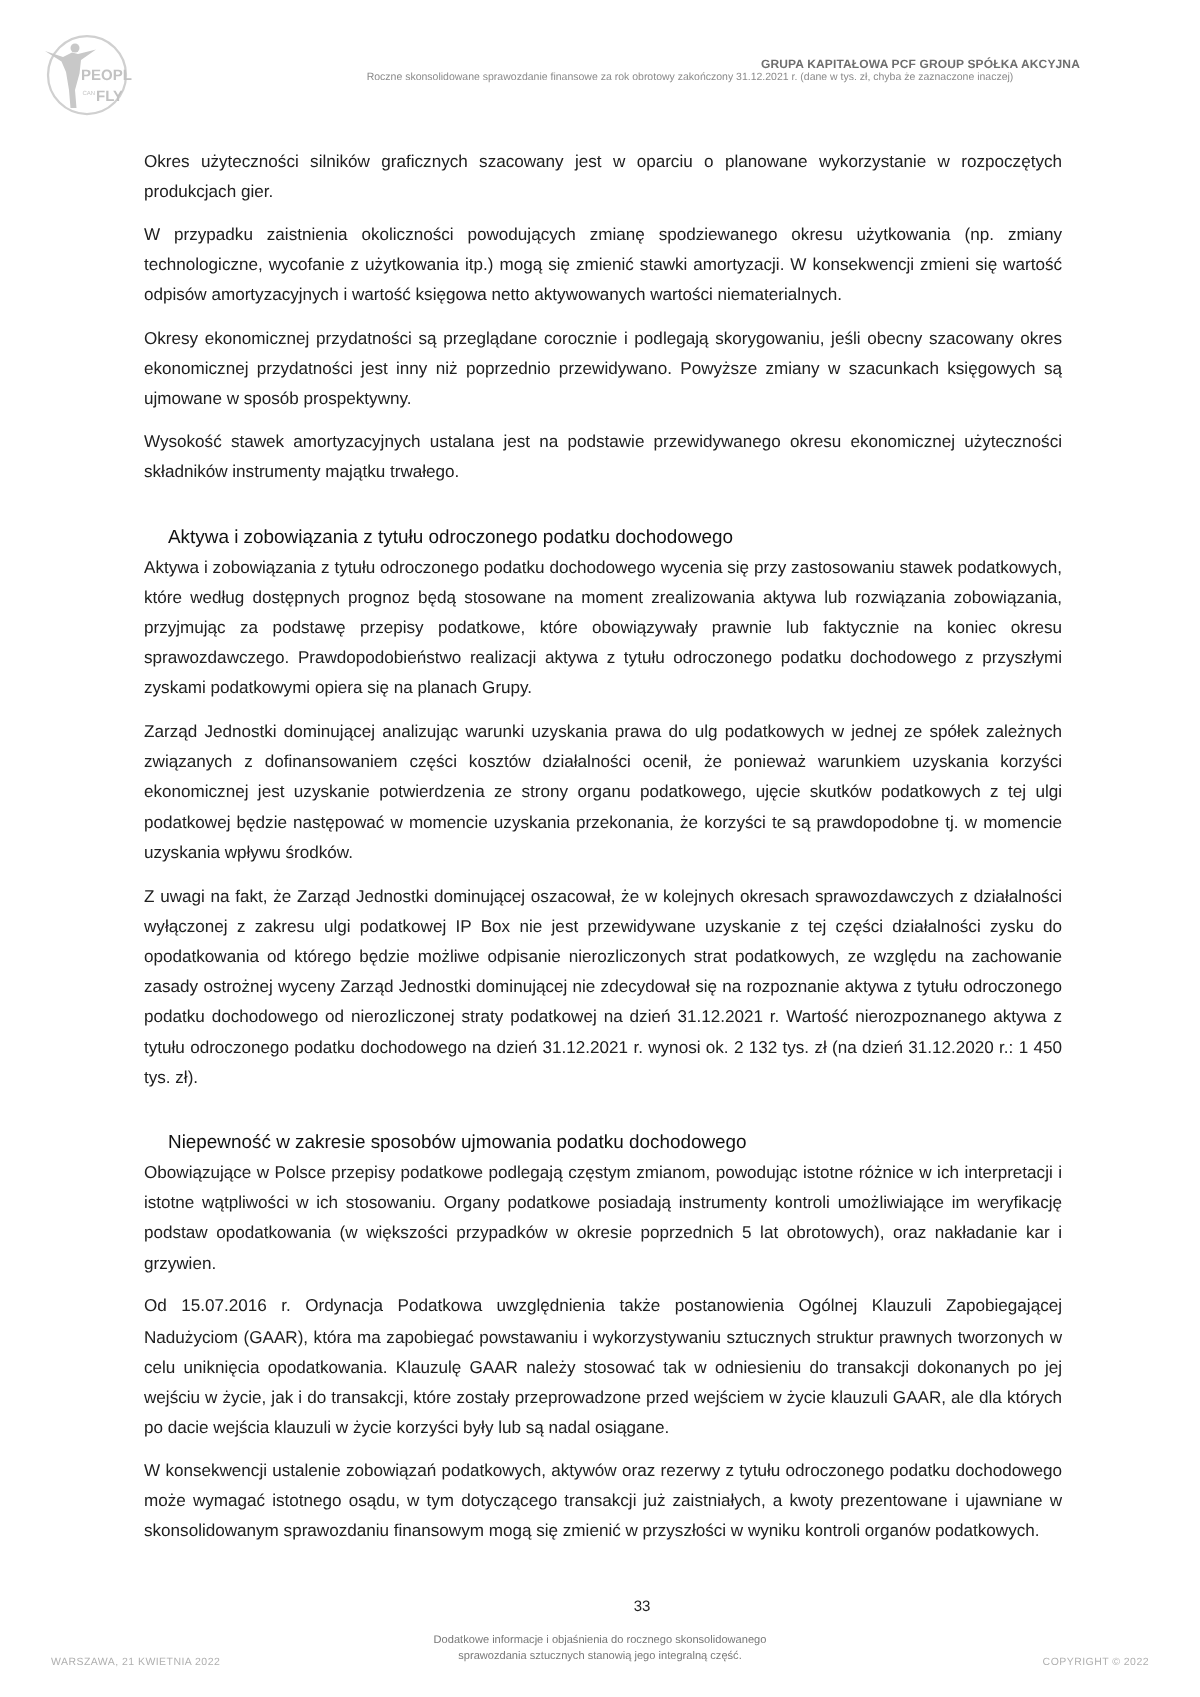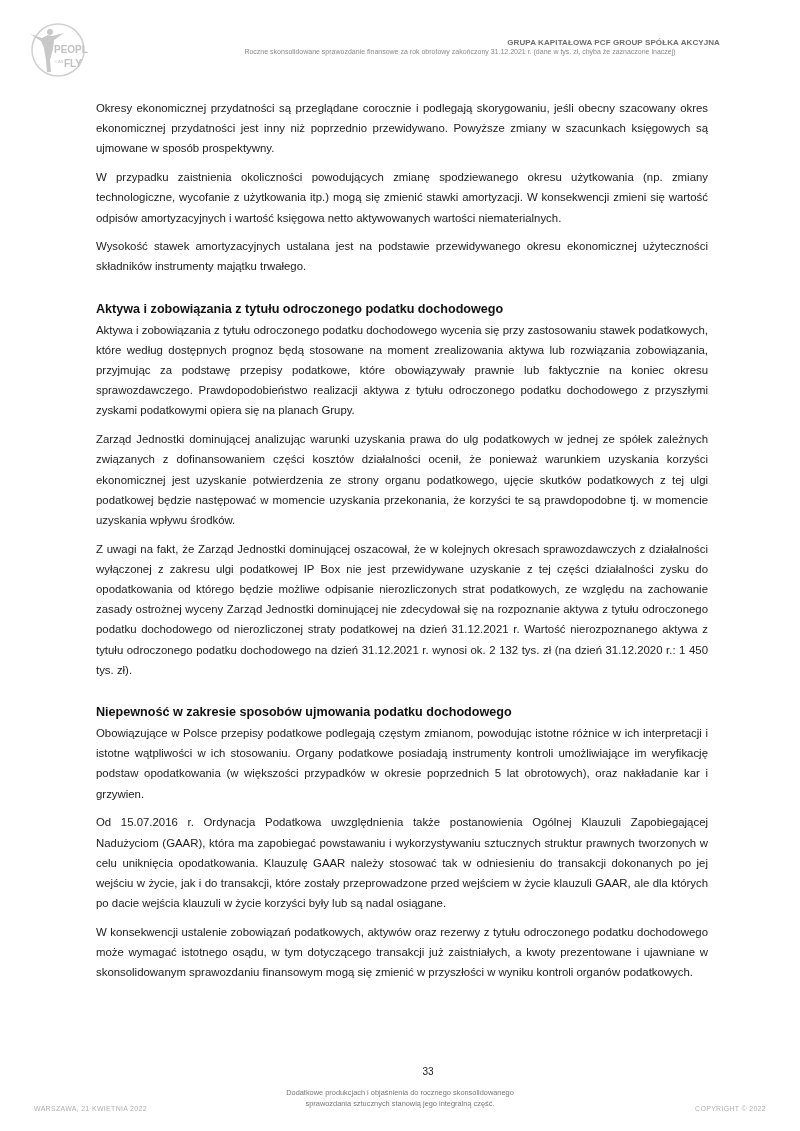--- a/index.html
+++ b/index.html
@@ -6,21 +6,21 @@
     body { width: 800px; height: 1131px; position: relative; overflow: hidden;
            font-family: "Liberation Sans", "DejaVu Sans", sans-serif; color: #222222; }
     .header { position: absolute; left: 0; top: 0; width: 800px; height: 80px; }
     .logo { position: absolute; left: 24px; top: 22px; width: 64px; height: 56px; }
     .hdr-title { position: absolute; left: 200px; width: 520px; top: 38px; text-align: right;
                  font-size: 8px; font-weight: bold; color: #6e6e6e; letter-spacing: 0.1px; }
     .hdr-sub { position: absolute; left: 120px; width: 680px; top: 48px; text-align: center;
                font-size: 7px; color: #8a8a8a; white-space: nowrap; }
     .content { position: absolute; left: 96px; top: 98px; width: 612px; }
     p { margin: 0 0 8.5px 0; font-size: 11.4px; line-height: 20.2px; text-align: justify; color: #202020; }
-    h2 { margin: 22px 0 1px 0; font-size: 12.6px; line-height: 20px; font-weight: bold; color: #111111; }
+    h2 { margin: 22px 0 1px 16px; font-size: 12.6px; line-height: 20px; font-weight: normal; color: #111111; }
     .footer-page { position: absolute; left: 0; width: 800px; top: 1066px; text-align: center;
                    font-size: 10px; color: #222; padding-left: 28px; }
     .footer-note { position: absolute; left: 200px; width: 400px; top: 1088px; text-align: center;
                    font-size: 7.4px; line-height: 10.5px; color: #777; }
     .footer-left { position: absolute; left: 34px; top: 1105px; font-size: 7px; color: #b0b0b0; letter-spacing: 0.3px; }
     .footer-right { position: absolute; right: 34px; top: 1105px; font-size: 7px; color: #b0b0b0; letter-spacing: 0.3px; }
   </style>
 </head>
 <body>
 
@@ -33,34 +33,35 @@
       <text x="30" y="31" font-size="10" font-weight="bold" fill="#c2c2c2" font-family="Liberation Sans, sans-serif">PEOPLE</text>
       <text x="31" y="41" font-size="4" fill="#c2c2c2" font-family="Liberation Sans, sans-serif">CAN</text>
       <text x="40" y="45" font-size="10" font-weight="bold" fill="#c2c2c2" font-family="Liberation Sans, sans-serif">FLY</text>
     </svg>
   </div>
   <div class="hdr-title">GRUPA KAPITAŁOWA PCF GROUP SPÓŁKA AKCYJNA</div>
   <div class="hdr-sub">Roczne skonsolidowane sprawozdanie finansowe za rok obrotowy zakończony 31.12.2021 r. (dane w tys. zł, chyba że zaznaczone inaczej)</div>
 </div>
 
 <div class="content">
+  <p>Okres użyteczności silników graficznych szacowany jest w oparciu o planowane wykorzystanie w rozpoczętych produkcjach gier.</p>
+  <p>W przypadku zaistnienia okoliczności powodujących zmianę spodziewanego okresu użytkowania (np. zmiany technologiczne, wycofanie z użytkowania itp.) mogą się zmienić stawki amortyzacji. W konsekwencji zmieni się wartość odpisów amortyzacyjnych i wartość księgowa netto aktywowanych wartości niematerialnych.</p>
   <p>Okresy ekonomicznej przydatności są przeglądane corocznie i podlegają skorygowaniu, jeśli obecny szacowany okres ekonomicznej przydatności jest inny niż poprzednio przewidywano. Powyższe zmiany w szacunkach księgowych są ujmowane w sposób prospektywny.</p>
-  <p>W przypadku zaistnienia okoliczności powodujących zmianę spodziewanego okresu użytkowania (np. zmiany technologiczne, wycofanie z użytkowania itp.) mogą się zmienić stawki amortyzacji. W konsekwencji zmieni się wartość odpisów amortyzacyjnych i wartość księgowa netto aktywowanych wartości niematerialnych.</p>
   <p>Wysokość stawek amortyzacyjnych ustalana jest na podstawie przewidywanego okresu ekonomicznej użyteczności składników instrumenty majątku trwałego.</p>
 
   <h2>Aktywa i zobowiązania z tytułu odroczonego podatku dochodowego</h2>
   <p>Aktywa i zobowiązania z tytułu odroczonego podatku dochodowego wycenia się przy zastosowaniu stawek podatkowych, które według dostępnych prognoz będą stosowane na moment zrealizowania aktywa lub rozwiązania zobowiązania, przyjmując za podstawę przepisy podatkowe, które obowiązywały prawnie lub faktycznie na koniec okresu sprawozdawczego. Prawdopodobieństwo realizacji aktywa z tytułu odroczonego podatku dochodowego z przyszłymi zyskami podatkowymi opiera się na planach Grupy.</p>
   <p>Zarząd Jednostki dominującej analizując warunki uzyskania prawa do ulg podatkowych w jednej ze spółek zależnych związanych z dofinansowaniem części kosztów działalności ocenił, że ponieważ warunkiem uzyskania korzyści ekonomicznej jest uzyskanie potwierdzenia ze strony organu podatkowego, ujęcie skutków podatkowych z tej ulgi podatkowej będzie następować w momencie uzyskania przekonania, że korzyści te są prawdopodobne tj. w momencie uzyskania wpływu środków.</p>
   <p>Z uwagi na fakt, że Zarząd Jednostki dominującej oszacował, że w kolejnych okresach sprawozdawczych z działalności wyłączonej z zakresu ulgi podatkowej IP Box nie jest przewidywane uzyskanie z tej części działalności zysku do opodatkowania od którego będzie możliwe odpisanie nierozliczonych strat podatkowych, ze względu na zachowanie zasady ostrożnej wyceny Zarząd Jednostki dominującej nie zdecydował się na rozpoznanie aktywa z tytułu odroczonego podatku dochodowego od nierozliczonej straty podatkowej na dzień 31.12.2021 r. Wartość nierozpoznanego aktywa z tytułu odroczonego podatku dochodowego na dzień 31.12.2021 r. wynosi ok. 2 132 tys. zł (na dzień 31.12.2020 r.: 1 450 tys. zł).</p>
 
   <h2>Niepewność w zakresie sposobów ujmowania podatku dochodowego</h2>
   <p>Obowiązujące w Polsce przepisy podatkowe podlegają częstym zmianom, powodując istotne różnice w ich interpretacji i istotne wątpliwości w ich stosowaniu. Organy podatkowe posiadają instrumenty kontroli umożliwiające im weryfikację podstaw opodatkowania (w większości przypadków w okresie poprzednich 5 lat obrotowych), oraz nakładanie kar i grzywien.</p>
   <p>Od 15.07.2016 r. Ordynacja Podatkowa uwzględnienia także postanowienia Ogólnej Klauzuli Zapobiegającej Nadużyciom (GAAR), która ma zapobiegać powstawaniu i wykorzystywaniu sztucznych struktur prawnych tworzonych w celu uniknięcia opodatkowania. Klauzulę GAAR należy stosować tak w odniesieniu do transakcji dokonanych po jej wejściu w życie, jak i do transakcji, które zostały przeprowadzone przed wejściem w życie klauzuli GAAR, ale dla których po dacie wejścia klauzuli w życie korzyści były lub są nadal osiągane.</p>
   <p>W konsekwencji ustalenie zobowiązań podatkowych, aktywów oraz rezerwy z tytułu odroczonego podatku dochodowego może wymagać istotnego osądu, w tym dotyczącego transakcji już zaistniałych, a kwoty prezentowane i ujawniane w skonsolidowanym sprawozdaniu finansowym mogą się zmienić w przyszłości w wyniku kontroli organów podatkowych.</p>
 </div>
 
 <div class="footer-page">33</div>
 <div class="footer-note">
-  <div>Dodatkowe produkcjach i objaśnienia do rocznego skonsolidowanego</div>
+  <div>Dodatkowe informacje i objaśnienia do rocznego skonsolidowanego</div>
   <div>sprawozdania sztucznych stanowią jego integralną część.</div>
 </div>
 <div class="footer-left">WARSZAWA, 21 KWIETNIA 2022</div>
 <div class="footer-right">COPYRIGHT  © 2022</div>
 
 </body></html>

